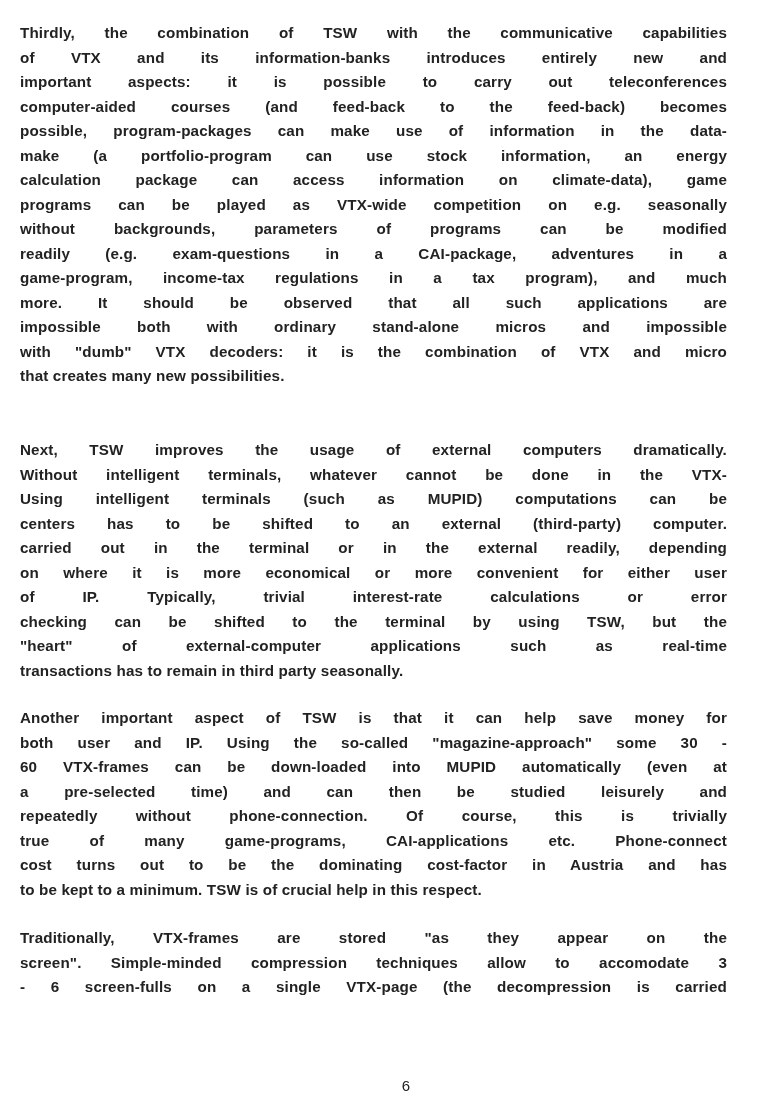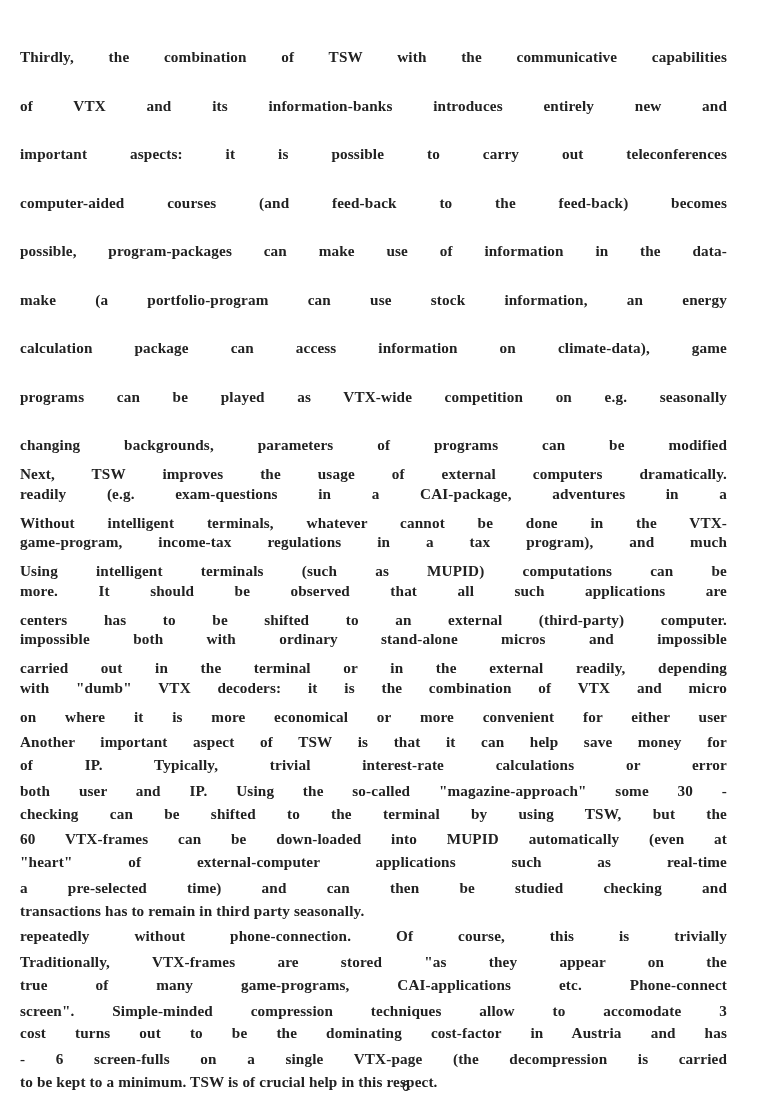--- a/index.html
+++ b/index.html
@@ -4,25 +4,24 @@
 <style>
   html, body { margin: 0; padding: 0; background: #ffffff; }
   body { width: 760px; height: 1113px; position: relative; overflow: hidden; }
   .page {
     position: absolute; left: 0; top: 0; width: 760px; height: 1113px;
     background: #ffffff; color: #1a1a1a;
   }
   .para { position: absolute; left: 20px; width: 707px; }
   .line {
     display: block; height: 24.5px; line-height: 24.5px;
-    font-family: Liberation Serif, serif;
+    font-family: Liberation Sans, sans-serif;
     font-size: 15.2px; font-weight: bold; color: #222222;
     white-space: nowrap; text-align: justify; text-align-last: justify;
     letter-spacing: 0.15px;
-    margin-top: 24px;
   }
   .line.last { text-align-last: left; }
   #p1 { top: 21px; }
   #p2 { top: 438px; }
   #p3 { top: 706px; }
   #p4 { top: 926px; }
   .page-number {
     position: absolute; left: 0; width: 812px; top: 1077px; text-align: center;
     font-family: "Liberation Sans", "DejaVu Sans", sans-serif;
     font-size: 15px; color: #222222;
@@ -35,46 +34,47 @@
 
   <div class="para" id="p1">
     <span class="line">Thirdly, the combination of TSW with the communicative capabilities</span>
     <span class="line">of VTX and its information-banks introduces entirely new and</span>
     <span class="line">important aspects: it is possible to carry out teleconferences</span>
     <span class="line">computer-aided courses (and feed-back to the feed-back) becomes</span>
     <span class="line">possible, program-packages can make use of information in the data-</span>
     <span class="line">make (a portfolio-program can use stock information, an energy</span>
     <span class="line">calculation package can access information on climate-data), game</span>
     <span class="line">programs can be played as VTX-wide competition on e.g. seasonally</span>
-    <span class="line">changing backgrounds, parameters of programs can be modified</span>
+    <span class="line">without backgrounds, parameters of programs can be modified</span>
     <span class="line">readily (e.g. exam-questions in a CAI-package, adventures in a</span>
     <span class="line">game-program, income-tax regulations in a tax program), and much</span>
     <span class="line">more. It should be observed that all such applications are</span>
     <span class="line">impossible both with ordinary stand-alone micros and impossible</span>
     <span class="line">with "dumb" VTX decoders: it is the combination of VTX and micro</span>
+    <span class="line last">that creates many new possibilities.</span>
   </div>
 
   <div class="para" id="p2">
     <span class="line">Next, TSW improves the usage of external computers dramatically.</span>
     <span class="line">Without intelligent terminals, whatever cannot be done in the VTX-</span>
     <span class="line">Using intelligent terminals (such as MUPID) computations can be</span>
     <span class="line">centers has to be shifted to an external (third-party) computer.</span>
     <span class="line">carried out in the terminal or in the external readily, depending</span>
     <span class="line">on where it is more economical or more convenient for either user</span>
     <span class="line">of IP. Typically, trivial interest-rate calculations or error</span>
     <span class="line">checking can be shifted to the terminal by using TSW, but the</span>
     <span class="line">"heart" of external-computer applications such as real-time</span>
     <span class="line last">transactions has to remain in third party seasonally.</span>
   </div>
 
   <div class="para" id="p3">
     <span class="line">Another important aspect of TSW is that it can help save money for</span>
     <span class="line">both user and IP. Using the so-called "magazine-approach" some 30 -</span>
     <span class="line">60 VTX-frames can be down-loaded into MUPID automatically (even at</span>
-    <span class="line">a pre-selected time) and can then be studied checking and</span>
+    <span class="line">a pre-selected time) and can then be studied leisurely and</span>
     <span class="line">repeatedly without phone-connection. Of course, this is trivially</span>
     <span class="line">true of many game-programs, CAI-applications etc. Phone-connect</span>
     <span class="line">cost turns out to be the dominating cost-factor in Austria and has</span>
     <span class="line last">to be kept to a minimum. TSW is of crucial help in this respect.</span>
   </div>
 
   <div class="para" id="p4">
     <span class="line">Traditionally, VTX-frames are stored "as they appear on the</span>
     <span class="line">screen". Simple-minded compression techniques allow to accomodate 3</span>
     <span class="line">- 6 screen-fulls on a single VTX-page (the decompression is carried</span>

